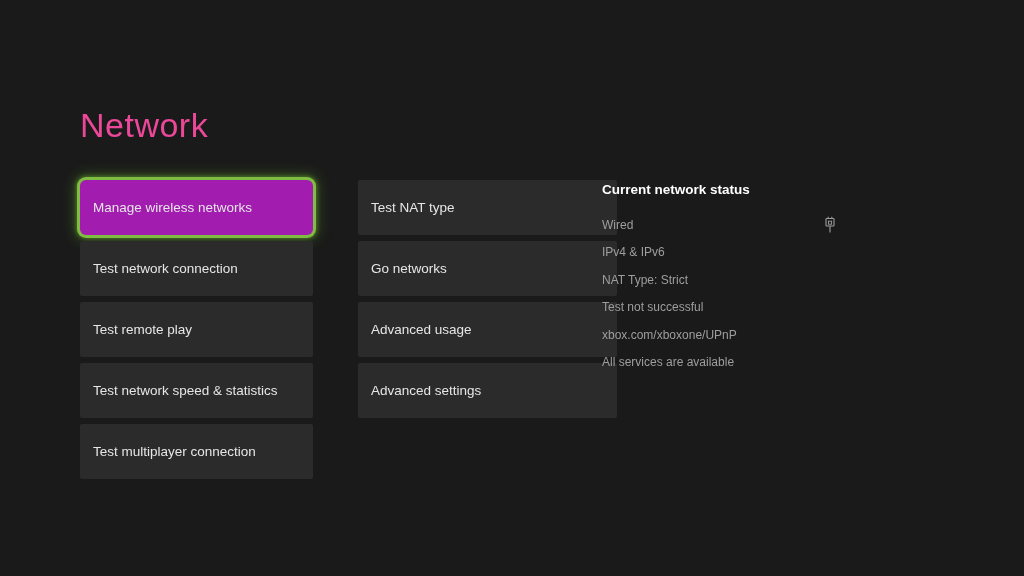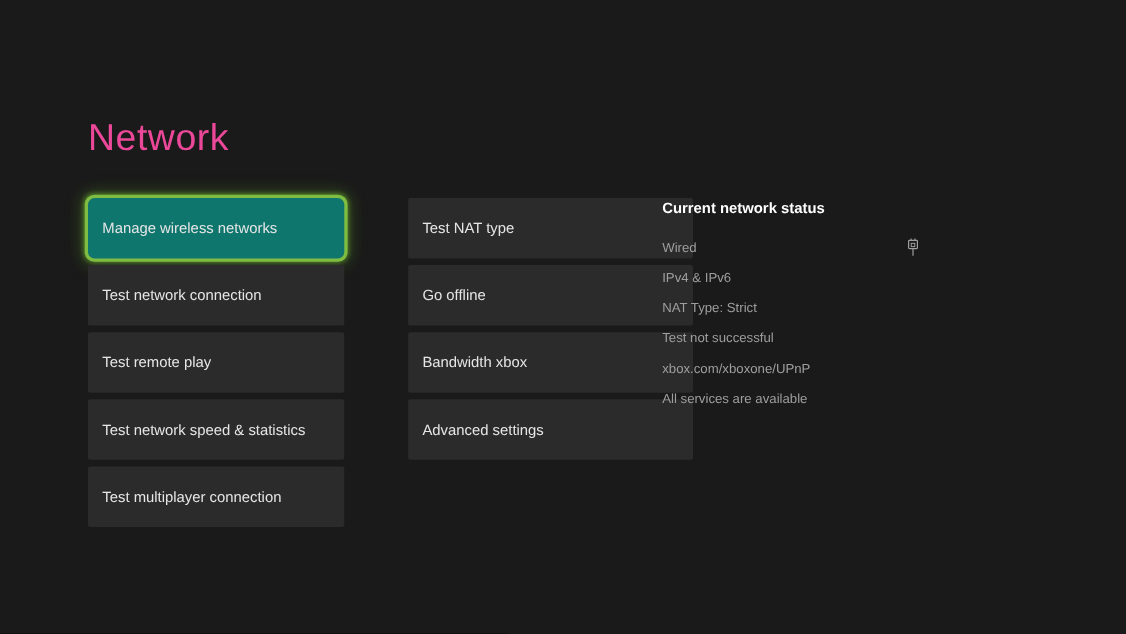--- a/index.html
+++ b/index.html
@@ -25,36 +25,36 @@
     letter-spacing: 0.5px;
     color: #ec4899;
   }
   .col {
     position: absolute;
     top: 180px;
     display: flex;
     flex-direction: column;
   }
   .col-left   { left: 80px;  width: 233px; }
-  .col-middle { left: 371px; width: 259px; }
+  .col-middle { left: 358px; width: 259px; }
   .menu-btn {
     box-sizing: border-box;
     height: 55px;
     margin-bottom: 6px;
     background: #2b2b2b;
     color: #e6e6e6;
     font-size: 13.5px;
     display: flex;
     align-items: center;
     padding-left: 13px;
     border-radius: 2px;
     cursor: pointer;
   }
   .menu-btn.focused {
-    background: #0f766e;
+    background: #a21caf;
     border-radius: 6px;
     box-shadow:
       0 0 0 3px var(--accent, #7fbc42),
       0 0 4px 4px rgba(108, 172, 50, 0.55),
       0 0 14px 6px rgba(90, 150, 40, 0.35);
   }
   .status-col {
     position: absolute;
     left: 602px;
     top: 182px;
@@ -91,22 +91,22 @@
   <div class="col col-left">
     <div class="menu-btn focused">Manage wireless networks</div>
     <div class="menu-btn">Test network connection</div>
     <div class="menu-btn">Test remote play</div>
     <div class="menu-btn">Test network speed &amp; statistics</div>
     <div class="menu-btn">Test multiplayer connection</div>
   </div>
 
   <div class="col col-middle">
     <div class="menu-btn">Test NAT type</div>
-    <div class="menu-btn">Go offline</div>
-    <div class="menu-btn">Bandwidth xbox</div>
+    <div class="menu-btn">Go networks</div>
+    <div class="menu-btn">Advanced usage</div>
     <div class="menu-btn">Advanced settings</div>
   </div>
 
   <div class="status-col">
     <div class="status-header">Current network status</div>
 
     <div class="status-line">
       <span>Wired</span>
       <svg class="eth-icon" viewBox="0 0 12 18" fill="none" stroke="#9e9e9e" stroke-width="1.1">
         <rect x="2" y="2.5" width="8" height="7.5" rx="0.8"></rect>

